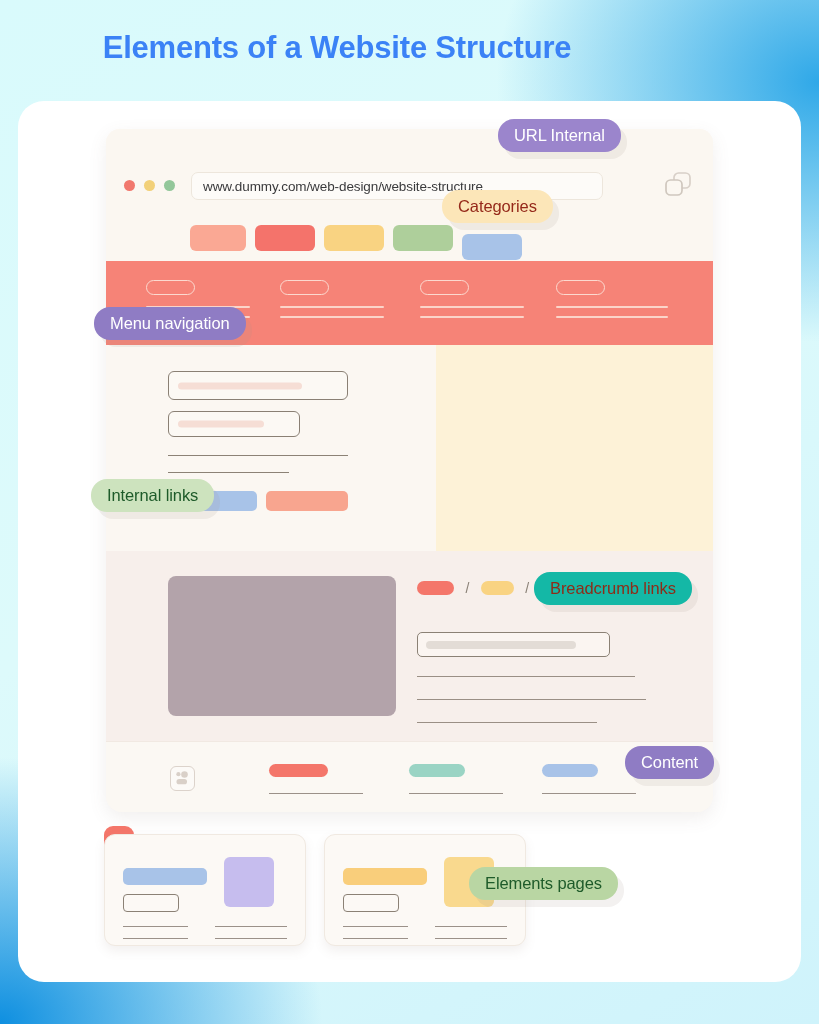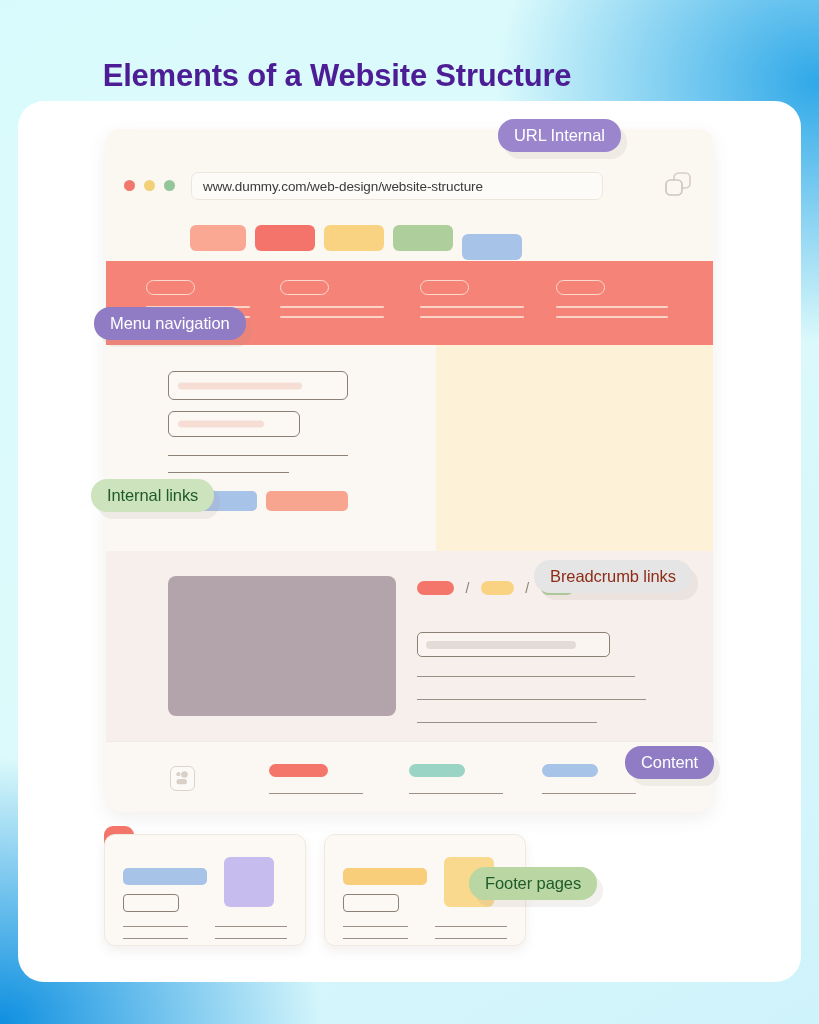--- a/index.html
+++ b/index.html
@@ -13,23 +13,22 @@
       radial-gradient(ellipse 520px 420px at 100% 8%, #2FA8E8 0%, rgba(47,168,232,0) 62%),
       radial-gradient(ellipse 520px 430px at 0% 100%, #0E8FE0 0%, rgba(14,143,224,0) 62%),
       linear-gradient(150deg, #D9FAFC 0%, #DDFAFB 45%, #CFF3FB 100%);
     position: relative;
   }
 
   
   .page-title {
     position: absolute; left: 0; top: 30px; width: 674px;
     text-align: center;
-    font-size: 31px; font-weight: bold; color: #4c1d95;
+    font-size: 31px; font-weight: bold; color: #3b82f6;
     letter-spacing: -0.2px;
-    margin-top: 28px;
   }
 
   
   .card {
     position: absolute; left: 18px; top: 101px;
     width: 783px; height: 881px;
     background: #FFFFFF; border-radius: 26px;
   }
 
   
@@ -293,24 +292,25 @@
     <div class="pc-box" style="left:18px;top:59px"></div>
     <div class="pc-square" style="left:119px;top:22px;background:#F9D98E"></div>
     <div class="pc-line" style="left:18px;top:91px;width:65px"></div>
     <div class="pc-line" style="left:18px;top:103px;width:65px"></div>
     <div class="pc-line" style="left:110px;top:91px;width:72px"></div>
     <div class="pc-line" style="left:110px;top:103px;width:72px"></div>
   </div>
 
   <div class="tag" style="left:480px;top:18px;background:#9B85CC;color:#FFFFFF">URL Internal</div>
 
+  <div class="tag" style="left:424px;top:89px;background:#FCE6B8;color:#95291A">Categories</div>
 
   <div class="tag" style="left:73px;top:378px;background:#CDE3BE;color:#1E5B2A">Internal links</div>
 
   <div class="tag" style="left:76px;top:206px;background:#8F7CC4;color:#FFFFFF">Menu navigation</div>
 
-  <div class="tag" style="left:516px;top:459px;background:#e5e5e5;color:#8E2C18">Breadcrumb links</div>
+  <div class="tag" style="left:516px;top:471px;background:#14b8a6;color:#8E2C18">Breadcrumb links</div>
 
   <div class="tag" style="left:607px;top:645px;background:#8F7CC4;color:#FFFFFF">Content</div>
 
-  <div class="tag" style="left:451px;top:766px;background:#B9D6A3;color:#1E5B2A">Footer pages</div>
+  <div class="tag" style="left:451px;top:766px;background:#B9D6A3;color:#1E5B2A">Elements pages</div>
 
 </div>
 
 </body></html>

